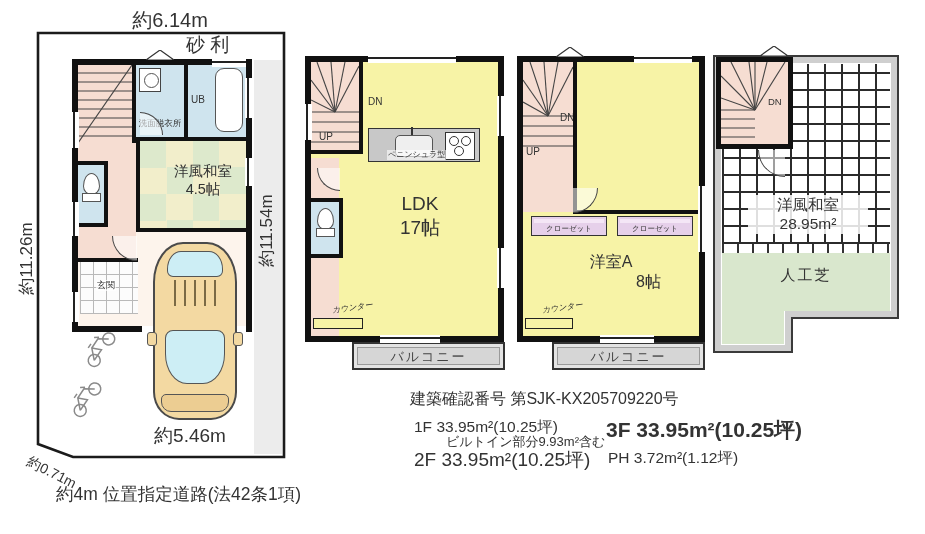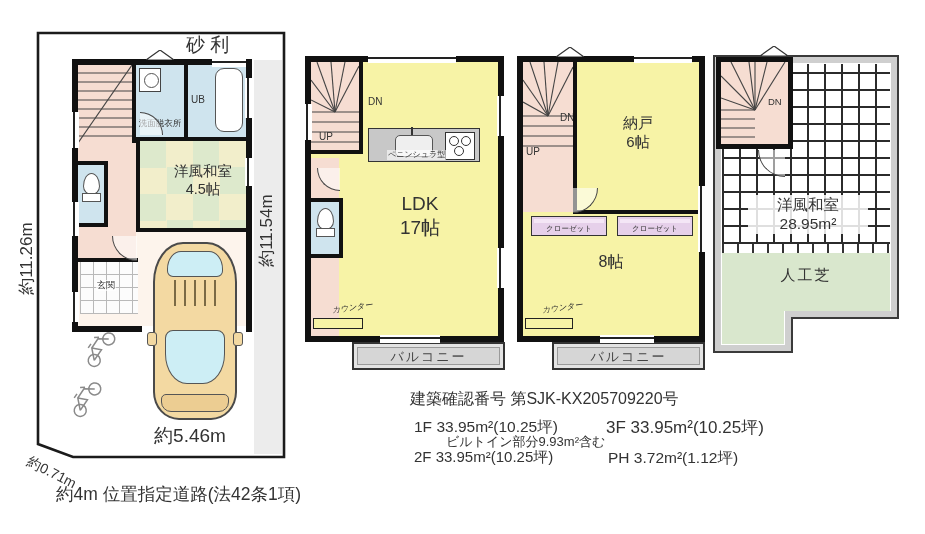--- a/index.html
+++ b/index.html
@@ -115,20 +115,21 @@
   <div class="winv" style="left:71px;top:112px;width:8px;height:36px;"></div>
   <div class="winv" style="left:71px;top:202px;width:8px;height:34px;"></div>
   <div class="winv" style="left:71px;top:292px;width:8px;height:30px;"></div>
   <div class="winv" style="left:245px;top:78px;width:8px;height:40px;"></div>
   <div class="winv" style="left:245px;top:158px;width:8px;height:28px;"></div>
   <div class="winh" style="left:212px;top:59px;width:34px;height:8px;"></div>
   <svg class="abs" style="left:146px;top:50px;" width="28" height="10" viewBox="0 0 28 10">
       <polygon points="0,10 14,0 28,10" fill="#fff" stroke="#333" stroke-width="1.2"></polygon>
     </svg>
 
+  <div class="lbl ctr" style="left:100px;top:8px;width:140px;font-size:20px;">約6.14m</div>
   <div class="lbl" style="left:186px;top:33px;font-size:19px;">砂 利</div>
   <div class="lbl ctr vtx" style="left:-18px;top:248px;width:90px;font-size:17px;">約11.26m</div>
   <div class="lbl ctr vtx" style="left:222px;top:220px;width:90px;font-size:17px;">約11.54m</div>
   <div class="lbl ctr" style="left:130px;top:424px;width:120px;font-size:19px;">約5.46m</div>
   <div class="lbl" style="left:32px;top:453px;font-size:14px;transform:rotate(27deg);transform-origin:left top;">約0.71m</div>
   <div class="lbl" style="left:56px;top:484px;font-size:17.5px;">約4m 位置指定道路(法42条1項)</div>
 
   <div class="bld" style="left:305px;top:56px;width:199px;height:286px;"></div>
 
   <div class="room" style="left:311px;top:62px;width:52px;height:92px;background:#f6ddd2;border-right:4px solid #111;border-bottom:4px solid #111;">
@@ -207,38 +208,35 @@
           <line x1="25" y1="54" x2="50" y2="5"></line>
       </g>
     </svg>
   </div>
   <div class="room" style="left:523px;top:158px;width:50px;height:54px;background:#f6ddd2;"></div>
   <div class="lbl" style="left:560px;top:112px;font-size:10px;">DN</div>
   <div class="lbl" style="left:526px;top:146px;font-size:10px;">UP</div>
 
   <div class="wall" style="left:573px;top:62px;width:4px;height:152px;"></div>
   <div class="room" style="left:577px;top:62px;width:122px;height:148px;background:#f7f3a6;"></div>
-  <div class="lbl ctr" style="left:577px;top:114px;width:122px;font-size:15px;">
-    <span style="display:block;">納戸</span>
-    <span style="display:block;">6帖</span>
-  </div>
   <div class="wall" style="left:577px;top:210px;width:122px;height:4px;"></div>
   <div class="arc" style="left:573px;top:188px;width:24px;height:24px;border-left:none;border-top:none;border-radius:0 0 100% 0;"></div>
 
   <div class="room" style="left:531px;top:216px;width:76px;height:20px;background:#e6d0ea;border:1.5px solid #333;">
     <div style="position:absolute;left:2px;top:2px;right:2px;height:4px;background:#f4e6f6;"></div>
   </div>
   <div class="lbl" style="left:531px;top:224px;width:76px;text-align:center;font-size:7.5px;">クローゼット</div>
   <div class="room" style="left:617px;top:216px;width:76px;height:20px;background:#e6d0ea;border:1.5px solid #333;">
     <div style="position:absolute;left:2px;top:2px;right:2px;height:4px;background:#f4e6f6;"></div>
   </div>
   <div class="lbl" style="left:617px;top:224px;width:76px;text-align:center;font-size:7.5px;">クローゼット</div>
 
   <div class="lbl ctr" style="left:561px;top:252px;width:100px;font-size:16px;">
-    <span style="display:block;">8帖</span>
+    <span style="display:block;">洋室A</span>
+    <span style="display:block;text-align:right;">8帖</span>
   </div>
 
   <div class="room" style="left:525px;top:318px;width:48px;height:11px;background:#f7f3a6;border:1.5px solid #222;"></div>
   <div class="lbl" style="left:542px;top:303px;font-size:8px;font-style:italic;transform:rotate(-8deg);">カウンター</div>
 
   <div class="balc" style="left:552px;top:342px;width:153px;height:28px;">
     <div class="inner"></div>
     <div class="lbl">バルコニー</div>
   </div>
 
@@ -283,18 +281,18 @@
     </svg>
   </div>
   <div class="lbl" style="left:768px;top:96px;font-size:9.5px;">DN</div>
   <div class="arc" style="left:758px;top:150px;width:26px;height:26px;border-right:none;border-top:none;border-radius:0 0 0 100%;"></div>
   <svg class="abs" style="left:760px;top:46px;" width="28" height="10" viewBox="0 0 28 10">
       <polygon points="0,10 14,0 28,10" fill="#fff" stroke="#333" stroke-width="1.2"></polygon>
     </svg>
 
   <div class="lbl" style="left:410px;top:389px;font-size:16px;">建築確認番号 第SJK-KX205709220号</div>
   <div class="lbl" style="left:414px;top:417px;font-size:15.5px;">1F 33.95m²(10.25坪)</div>
-  <div class="lbl" style="left:606px;top:417px;font-size:17px;">3F 33.95m²(10.25坪)</div>
+  <div class="lbl" style="left:606px;top:417px;font-size:21px;font-weight:bold;">3F 33.95m²(10.25坪)</div>
   <div class="lbl" style="left:446px;top:434px;font-size:13px;">ビルトイン部分9.93m²含む</div>
-  <div class="lbl" style="left:414px;top:448px;font-size:15px;">2F 33.95m²(10.25坪)</div>
+  <div class="lbl" style="left:414px;top:448px;font-size:19px;">2F 33.95m²(10.25坪)</div>
   <div class="lbl" style="left:608px;top:448px;font-size:15.5px;">PH 3.72m²(1.12坪)</div>
 
 </div>
 
 </body></html>

